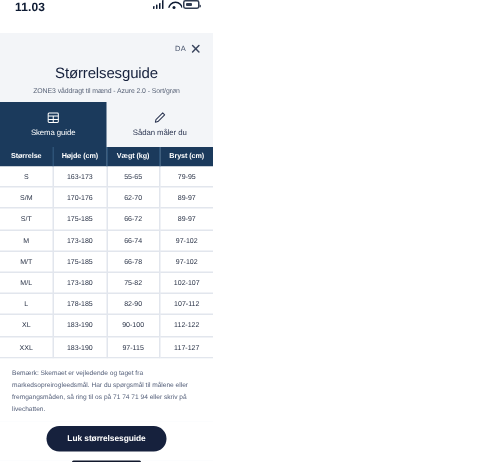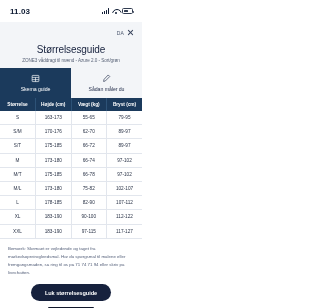--- a/index.html
+++ b/index.html
@@ -7,21 +7,21 @@
     width: 142px; height: 308px;
     font-family: "Liberation Sans", sans-serif;
     background: #ffffff;
     overflow: hidden;
   }
   .phone { position: relative; width: 142px; height: 308px; background: #fff; display: flex; flex-direction: column; }
 
   
   .statusbar {
     height: 22px; flex: 0 0 22px;
-    display: flex; align-items: center; justify-content: space-between;
+    display: flex; align-items: flex-start; justify-content: space-between;
     padding: 0 9px 0 10px;
     background: #ffffff;
   }
   .status-time { font-size: 8px; font-weight: bold; color: #0e1b33; letter-spacing: .1px; }
   .status-icons { display: flex; align-items: center; gap: 2.5px; }
   .ico-signal { display: flex; align-items: flex-end; gap: .7px; height: 6px; }
   .ico-signal i { width: 1.2px; background: #0e1b33; display: block; border-radius: .3px; }
   .ico-signal i:nth-child(1) { height: 2px; }
   .ico-signal i:nth-child(2) { height: 3.2px; }
   .ico-signal i:nth-child(3) { height: 4.4px; }

